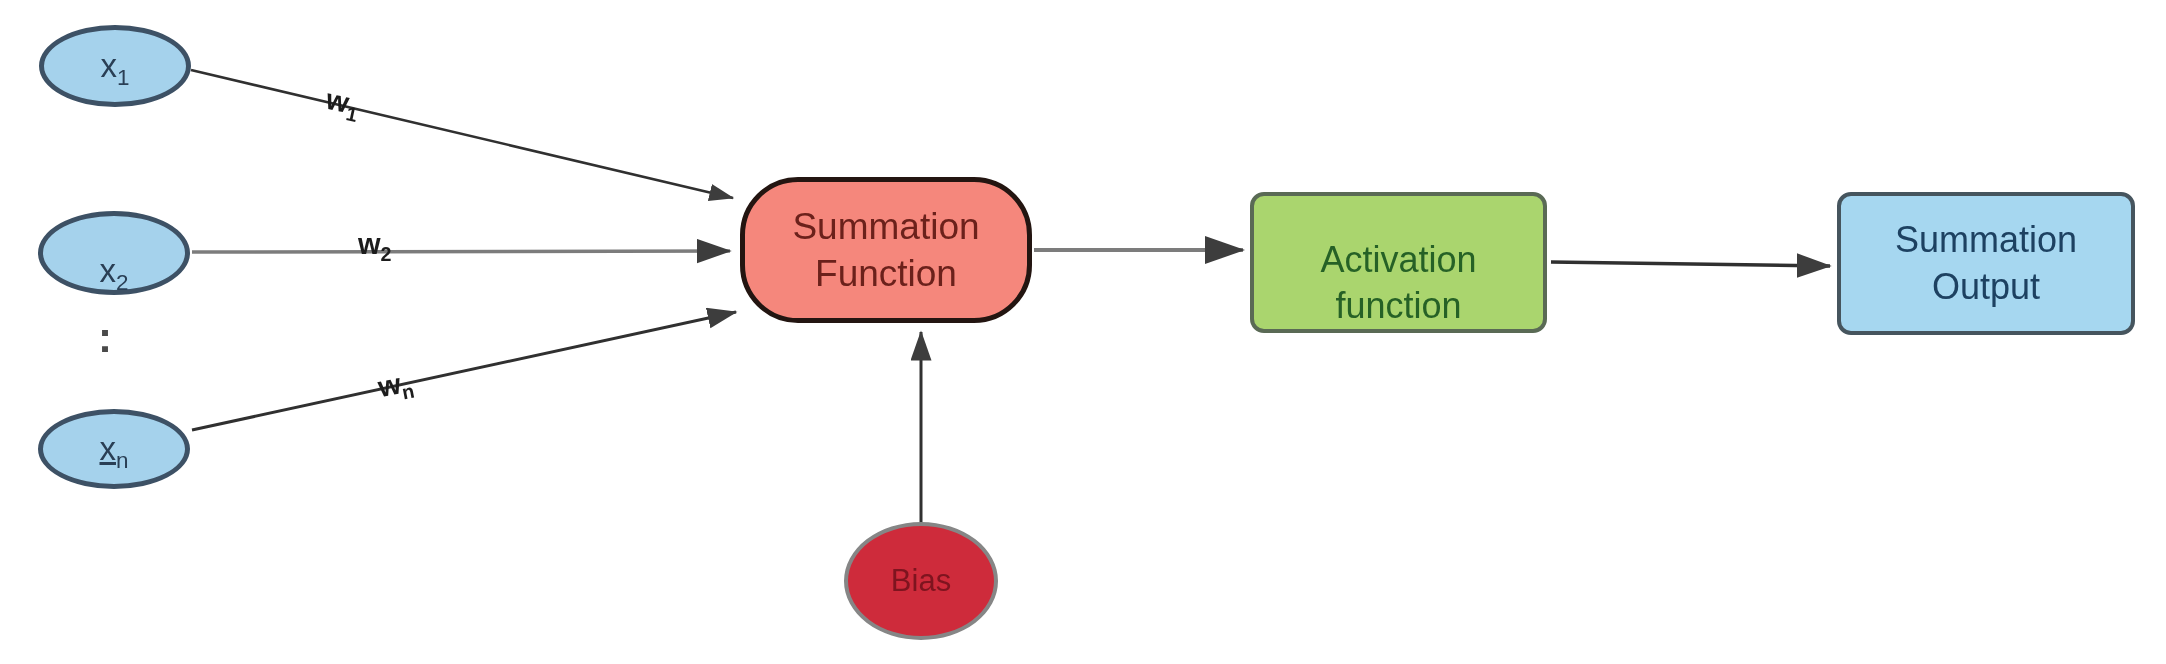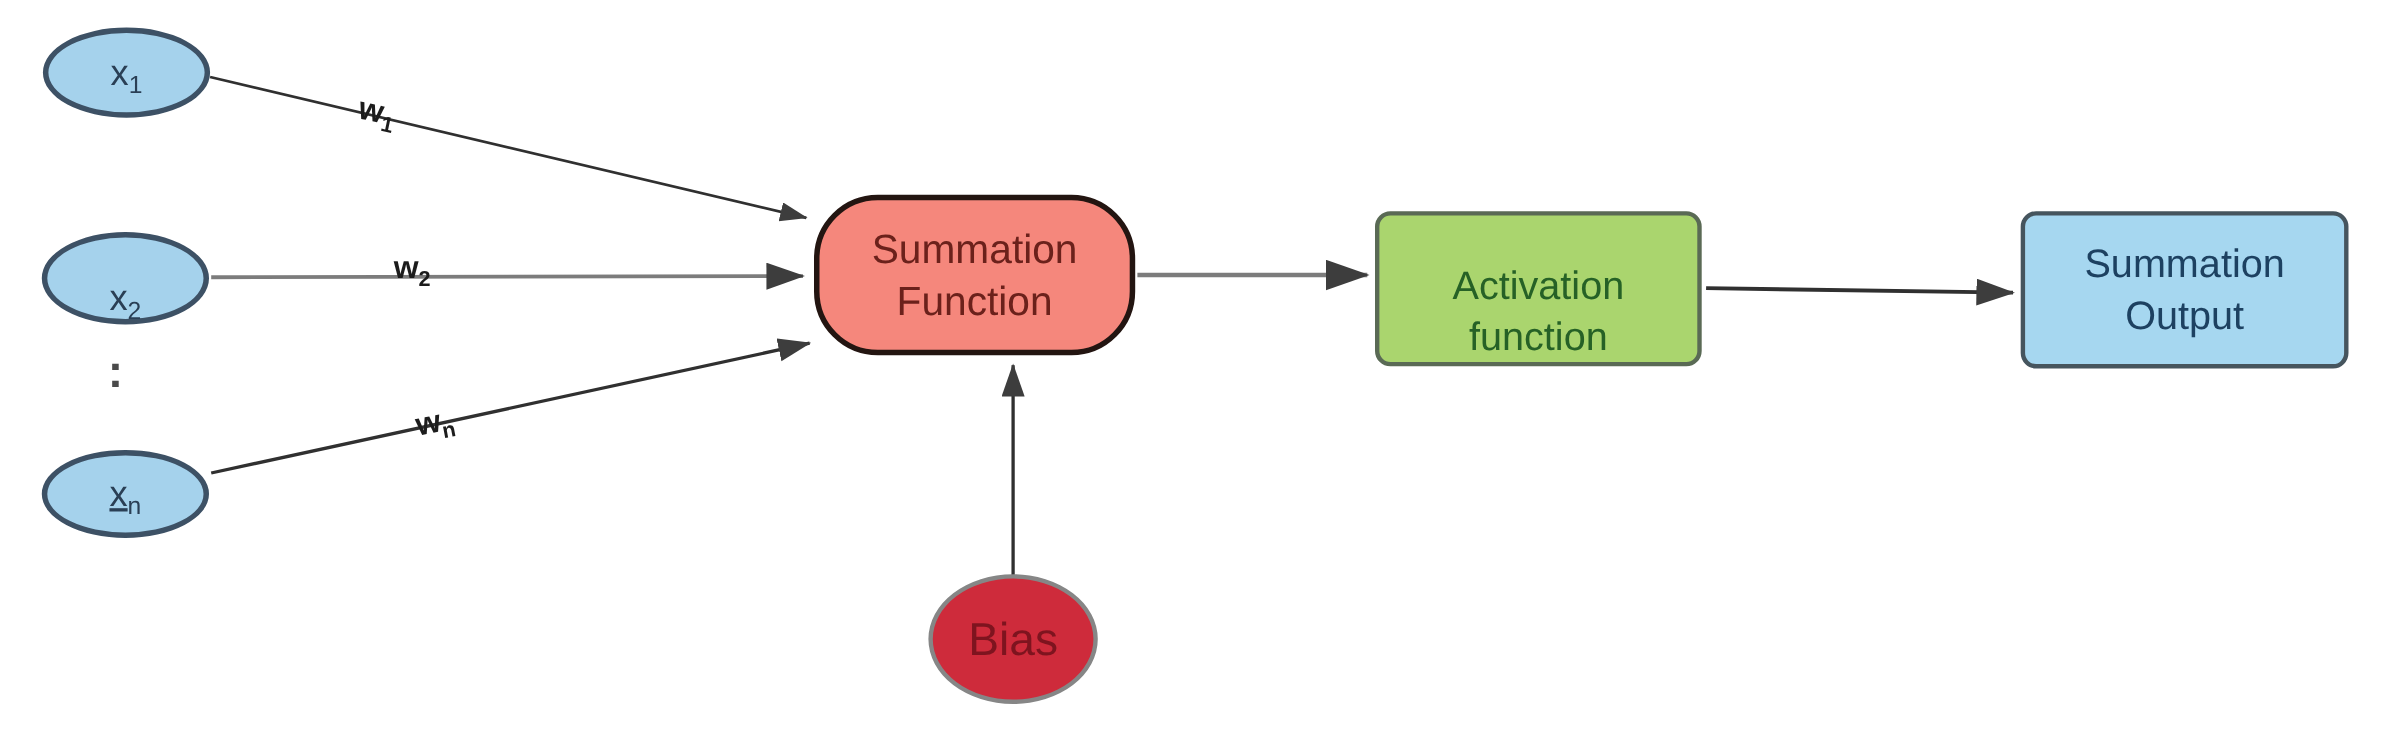--- a/index.html
+++ b/index.html
@@ -57,21 +57,21 @@
     border: 4px solid #46555e;
     color: #1d4161;
     font-size: 36px;
     line-height: 1.28;
   }
   .n-bias {
     left: 844px; top: 522px; width: 154px; height: 118px;
     background: #ce2b3b;
     border: 4px solid #868686;
     color: #7e141f;
-    font-size: 42px;
+    font-size: 31px;
   }
   sub { font-size: 0.68em; line-height: 0; }
   .wlabel {
     position: absolute;
     font-weight: bold;
     font-size: 29px;
     color: #1c1c1c;
   }
   .w1 { left: 326px; top: 86px;  transform: rotate(12deg); }
   .w2 { left: 358px; top: 228px; }

